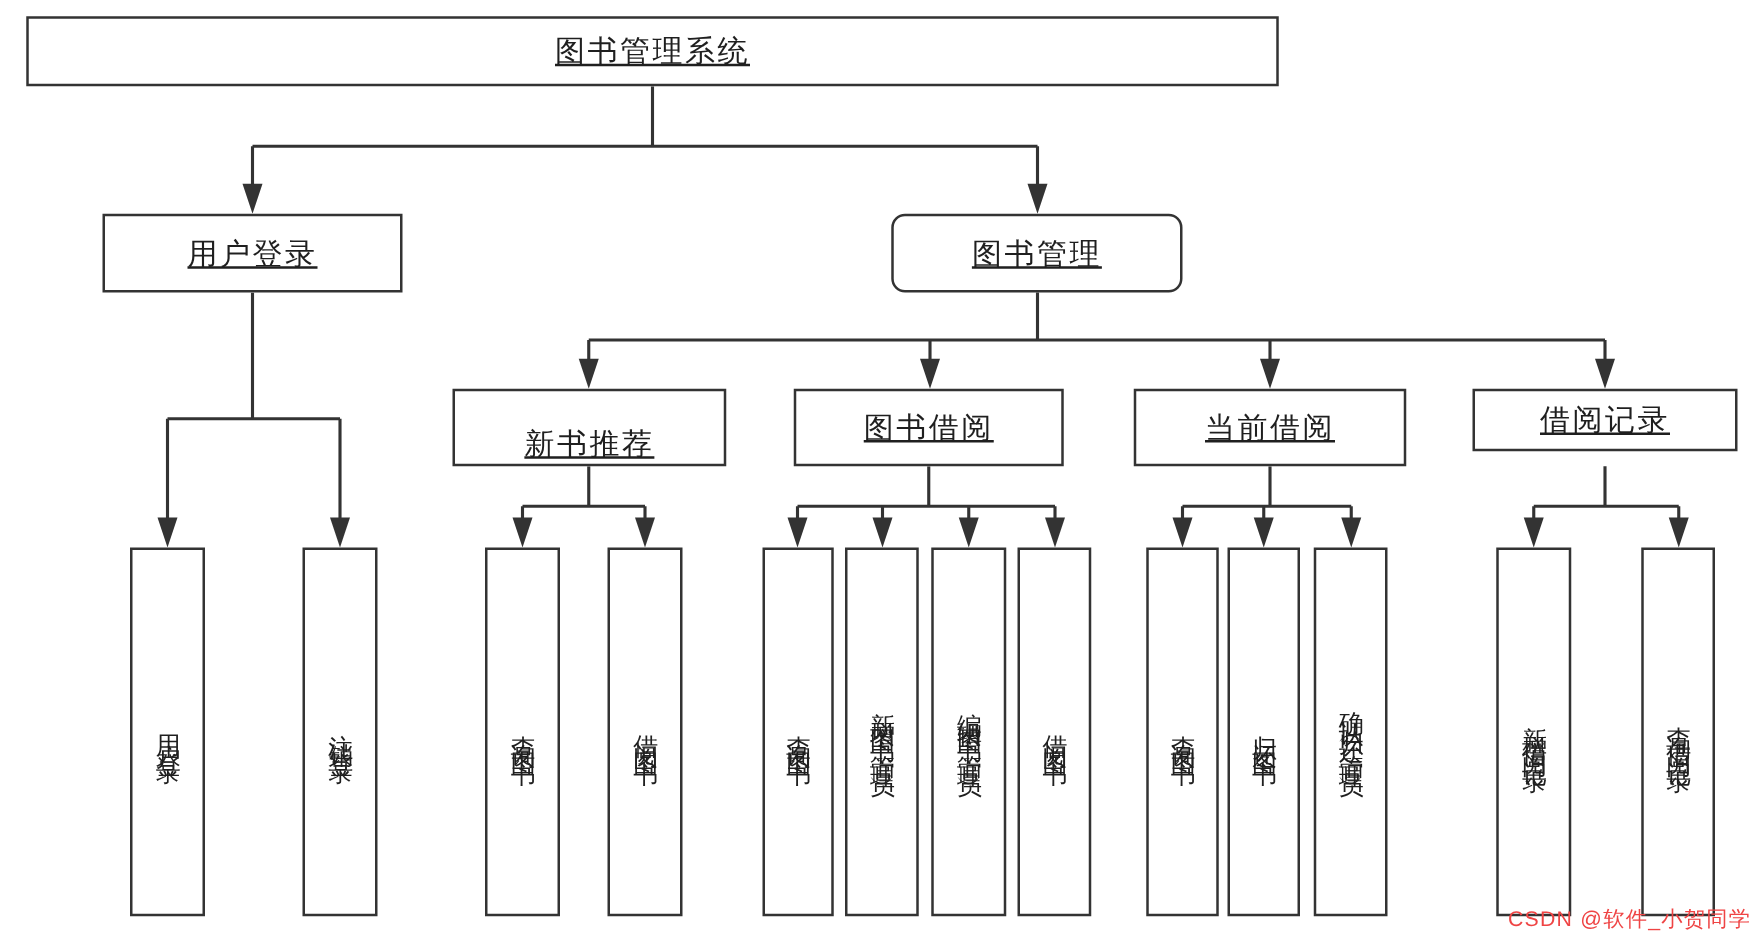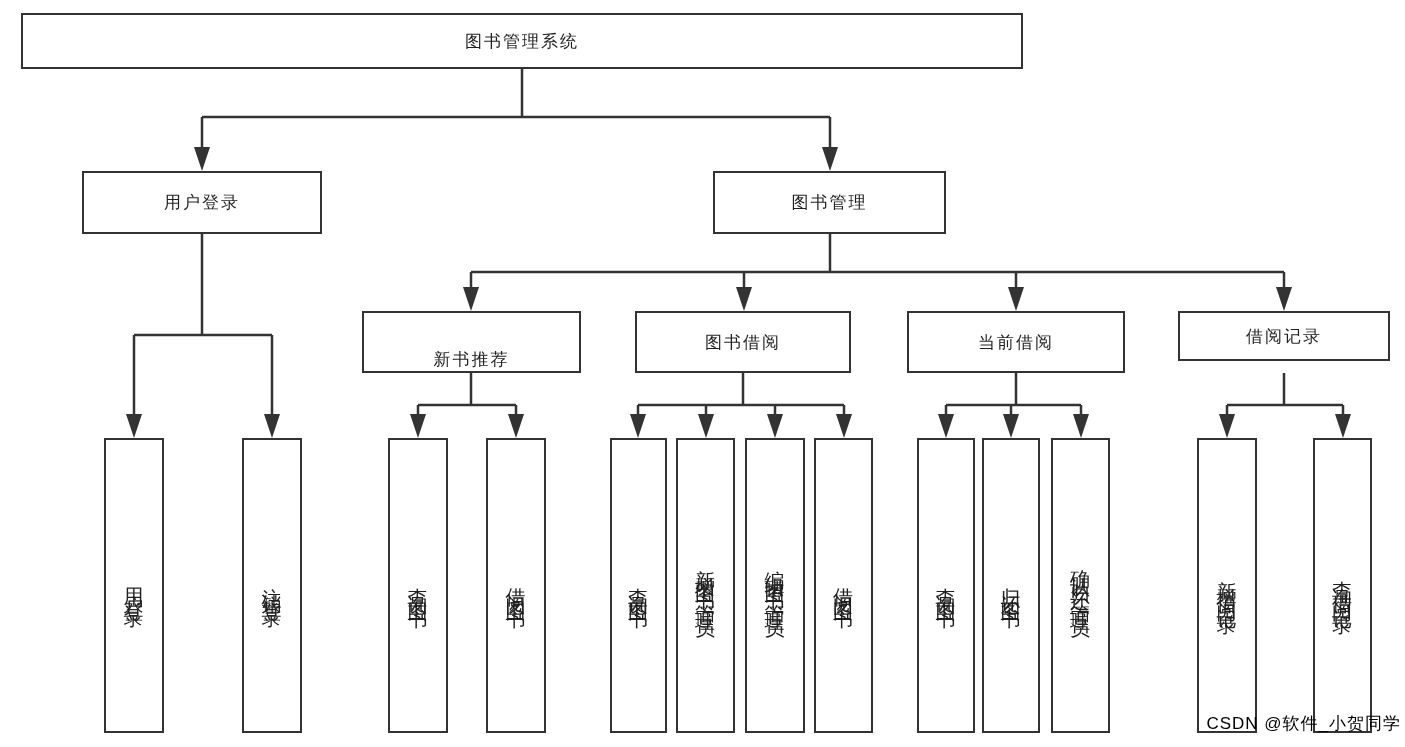--- a/index.html
+++ b/index.html
@@ -28,37 +28,38 @@
     box-sizing: border-box;
     background: #ffffff;
     border: 2px solid #333333;
     display: flex;
     align-items: center;
     justify-content: center;
     z-index: 2;
     color: #1f1f1f;
   }
   .box.hlabel span {
-    font-size: 17px;
+    font-size: 24px;
     letter-spacing: 2px;
     white-space: nowrap;
+    text-decoration: underline;
   }
   .box.leaf span {
     writing-mode: vertical-rl;
     text-orientation: mixed;
     font-size: 20px;
     letter-spacing: 7px;
     line-height: 1;
   }
   .watermark {
     position: absolute;
     right: 4px;
-    bottom: 12px;
+    bottom: 0;
     font-size: 17px;
-    color: #000000;
+    color: #ef4444;
     letter-spacing: 1px;
     z-index: 3;
     white-space: nowrap;
   }
 </style>
 </head>
 <body>
 
 <div class="stage">
 
@@ -135,21 +136,21 @@
     </g>
   </svg>
 
   <div class="box hlabel" style="left:21px; top:13px; width:1002px; height:56px;">
     <span>图书管理系统</span>
   </div>
 
   <div class="box hlabel" style="left:82px; top:171px; width:240px; height:63px;">
     <span>用户登录</span>
   </div>
-  <div class="box hlabel" style="left:713px; top:171px; width:233px; height:63px;">
+  <div class="box hlabel" style="left:713px; top:171px; width:233px; height:63px;border-radius:11px;">
     <span>图书管理</span>
   </div>
 
   <div class="box hlabel" style="left:362px; top:311px; width:219px; height:62px;align-items:flex-end;">
     <span>新书推荐</span>
   </div>
   <div class="box hlabel" style="left:635px; top:311px; width:216px; height:62px;">
     <span>图书借阅</span>
   </div>
   <div class="box hlabel" style="left:907px; top:311px; width:218px; height:62px;">

